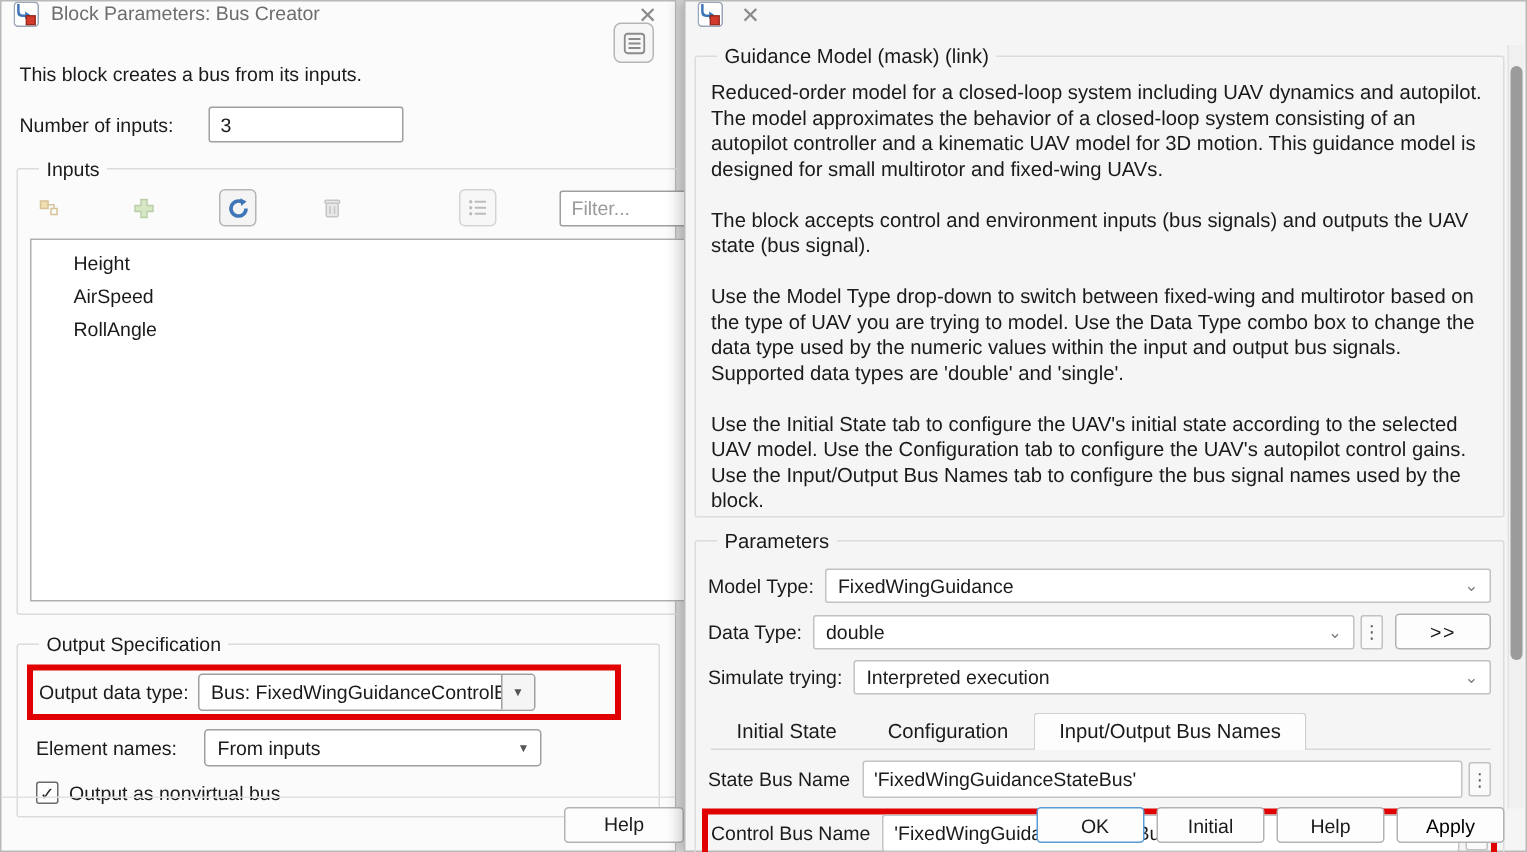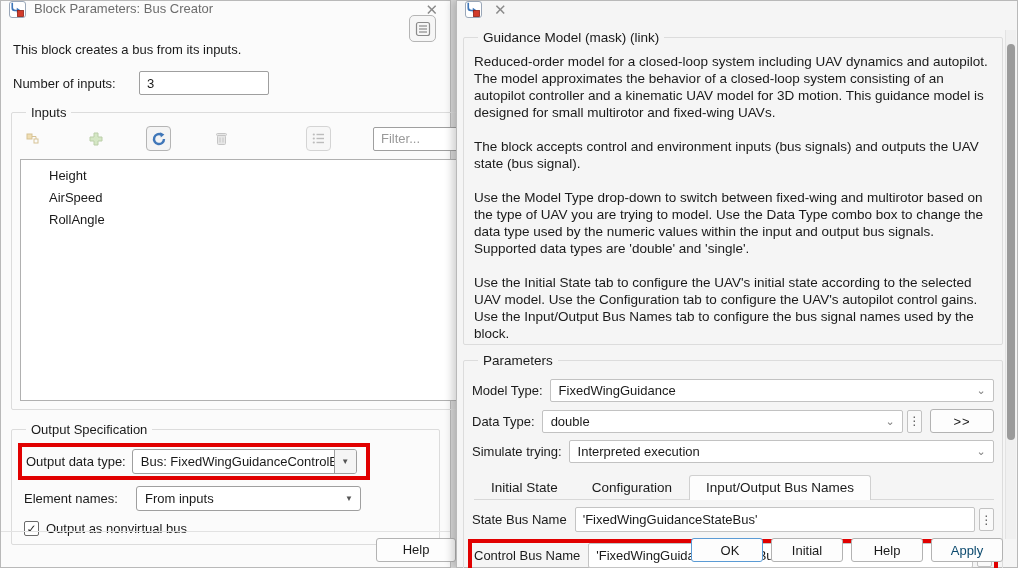--- a/index.html
+++ b/index.html
@@ -56,21 +56,21 @@
 
   .listbox {
     border: 1px solid #b0b0b0; background: #fff; height: 242px; margin-top: 2px;
     padding: 5px 0; overflow: hidden;
   }
   .listbox .list-item { padding: 2px 8px 2px 28px; line-height: 18px; }
 
   .outspec-group { margin-top: 12px !important; min-height: 104px; }
   .red-box {
     border: 4px solid #e10000; display: flex; align-items: center;
-    padding: 2px 4px; margin: 2px 0 6px -2px; width: 352px;
+    padding: 2px 4px; margin: 2px 0 6px -2px; width: 396px;
   }
   .red-box .ods-label { margin-right: 6px; white-space: nowrap; }
   .combo {
     display: flex; align-items: center; background: #fff;
     border: 1px solid #9f9f9f; border-radius: 3px; height: 25px; overflow: hidden;
   }
   .combo .combo-value { flex: 1; padding: 0 8px; white-space: nowrap; overflow: hidden; }
   .combo .combo-arrow {
     width: 22px; align-self: stretch; display: flex; align-items: center; justify-content: center;
     color: #555; font-size: 8px;
@@ -137,21 +137,21 @@
   .bus-input { flex: 1; height: 25px; }
   .red-box-row {
     border: 4px solid #e10000; margin: 4px -4px; padding: 0 2px;
   }
   .red-box-row .bus-row { margin: 0; }
 
   .right-buttons {
     position: absolute; bottom: 5px; right: 14px; display: flex; gap: 8px;
   }
   .btn.ok { border-color: #5b9bd5; padding-left: 16px; }
-  .btn.disabled { color: #0c4a6e; }
+  .btn.disabled { color: #000000; }
 
   .v-scrollbar {
     position: absolute; top: 29px; bottom: 28px; right: 1px; width: 11px;
     background: #f0f0f0; border-left: 1px solid #e3e3e3;
   }
   .v-scrollbar .thumb {
     position: absolute; top: 14px; left: 1px; width: 8px; height: 396px;
     background: #9b9b9b; border-radius: 4px;
   }
 </style>

